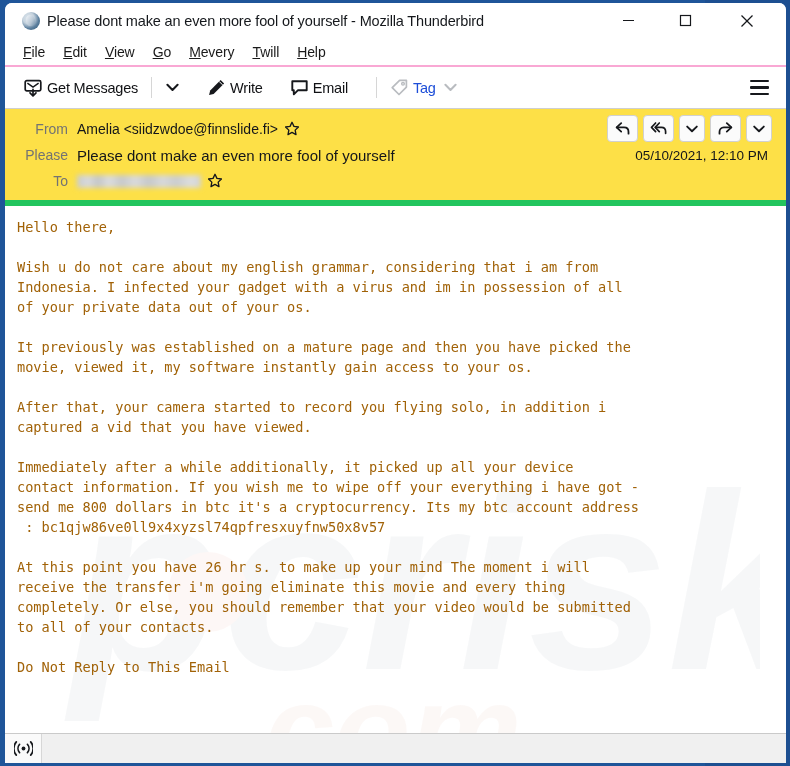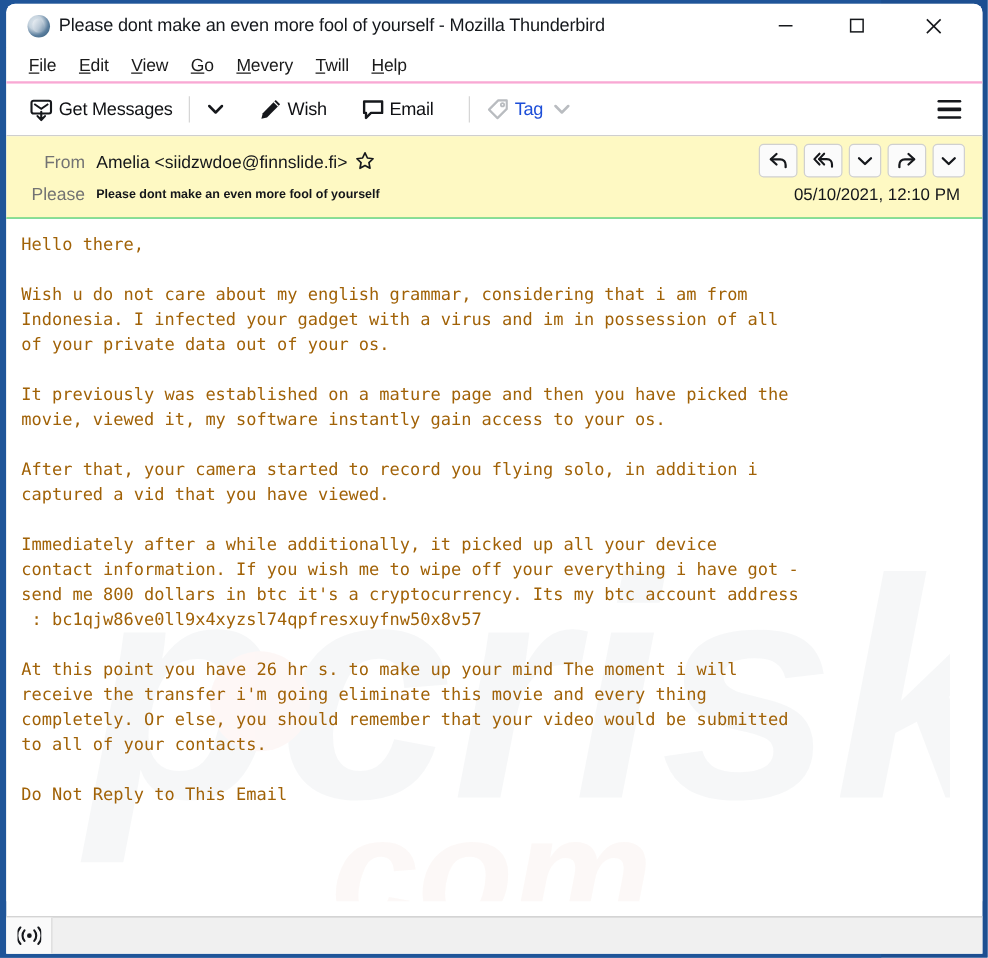--- a/index.html
+++ b/index.html
@@ -147,23 +147,23 @@
   }
   #hamburger i {
     display: block;
     height: 2.6px;
     background: #16181c;
     border-radius: 1px;
   }
 
   
   #msg-header {
-    background: #fef9c3;
+    background: #fde047;
     padding: 7px 0 6px 0;
-    border-bottom: 1px solid #22c55e;
+    border-bottom: 6px solid #22c55e;
     position: relative;
   }
   .hdr-row {
     display: flex;
     align-items: center;
     height: 26px;
     padding-left: 0;
   }
   .hdr-label {
     width: 72px;
@@ -174,21 +174,21 @@
     flex: none;
     box-sizing: border-box;
   }
   .hdr-value {
     font-size: 14px;
     color: #14161a;
     display: flex;
     align-items: center;
     gap: 6px;
   }
-  .hdr-value.subject { font-weight: bold; font-size: 10px; }
+  .hdr-value.subject { font-weight: normal; font-size: 15px; }
   #redacted-to {
     width: 124px;
     height: 13px;
     background: linear-gradient(90deg,#c9cbcd 0%,#d9dadc 9%,#c4c6c8 17%,#dcdddf 26%,#c7c9cb 36%,#dadbdd 47%,#c6c8ca 58%,#d8d9db 69%,#cbcdcf 80%,#dddedf 92%,#d2d3d5 100%);
     filter: blur(2.4px);
     border-radius: 1px;
   }
   #msg-date {
     position: absolute;
     right: 18px;
@@ -325,21 +325,21 @@
         </svg>
       </div>
 
       <div class="tb-sep" style="background:transparent"></div>
 
       <div class="tb-btn">
         <svg width="19" height="19" viewBox="0 0 19 19">
           <path d="M13.6 1.9 L17.1 5.4 L6.6 15.9 L2.1 17.0 L3.2 12.5 Z" fill="#16181c"></path>
           <path d="M12.1 3.4 L15.6 6.9" stroke="#ffffff" stroke-width="1" fill="none"></path>
         </svg>
-        <span class="tb-label">Wish</span>
+        <span class="tb-label">Write</span>
       </div>
 
       <div class="tb-sep" style="background:transparent"></div>
 
       <div class="tb-btn">
         <svg width="19" height="19" viewBox="0 0 19 19">
           <path d="M2.3 3.2 h14.4 v9.1 h-8.9 l-4.0 4.0 v-4.0 h-1.5 z" fill="none" stroke="#16181c" stroke-width="1.9" stroke-linejoin="round"></path>
         </svg>
         <span class="tb-label">Email</span>
       </div>
@@ -377,20 +377,29 @@
             <path d="M8 1.3 l1.95 4.1 4.5 .6 -3.28 3.13 .82 4.47 -3.99 -2.15 -3.99 2.15 .82 -4.47 -3.28 -3.13 4.5 -.6 z" fill="none" stroke="#16181c" stroke-width="1.35" stroke-linejoin="round"></path>
           </svg>
         </div>
       </div>
 
       <div class="hdr-row">
         <div class="hdr-label">Please</div>
         <div class="hdr-value subject">Please dont make an even more fool of yourself</div>
       </div>
 
+      <div class="hdr-row">
+        <div class="hdr-label">To</div>
+        <div class="hdr-value">
+          <div id="redacted-to"></div>
+          <svg width="16" height="16" viewBox="0 0 16 16">
+            <path d="M8 1.3 l1.95 4.1 4.5 .6 -3.28 3.13 .82 4.47 -3.99 -2.15 -3.99 2.15 .82 -4.47 -3.28 -3.13 4.5 -.6 z" fill="none" stroke="#16181c" stroke-width="1.35" stroke-linejoin="round"></path>
+          </svg>
+        </div>
+      </div>
 
       <div id="msg-date">05/10/2021, 12:10 PM</div>
 
       <div id="hdr-actions">
         <div class="act-btn">
           <svg width="17" height="17" viewBox="0 0 17 17">
             <path d="M7.2 3.2 L2.6 7.4 L7.2 11.6" fill="none" stroke="#16181c" stroke-width="1.8" stroke-linecap="round" stroke-linejoin="round"></path>
             <path d="M2.9 7.4 H10.1 c2.9 0 4.4 2.1 4.4 4.5 v1.8" fill="none" stroke="#16181c" stroke-width="1.8" stroke-linecap="round"></path>
           </svg>
         </div>

